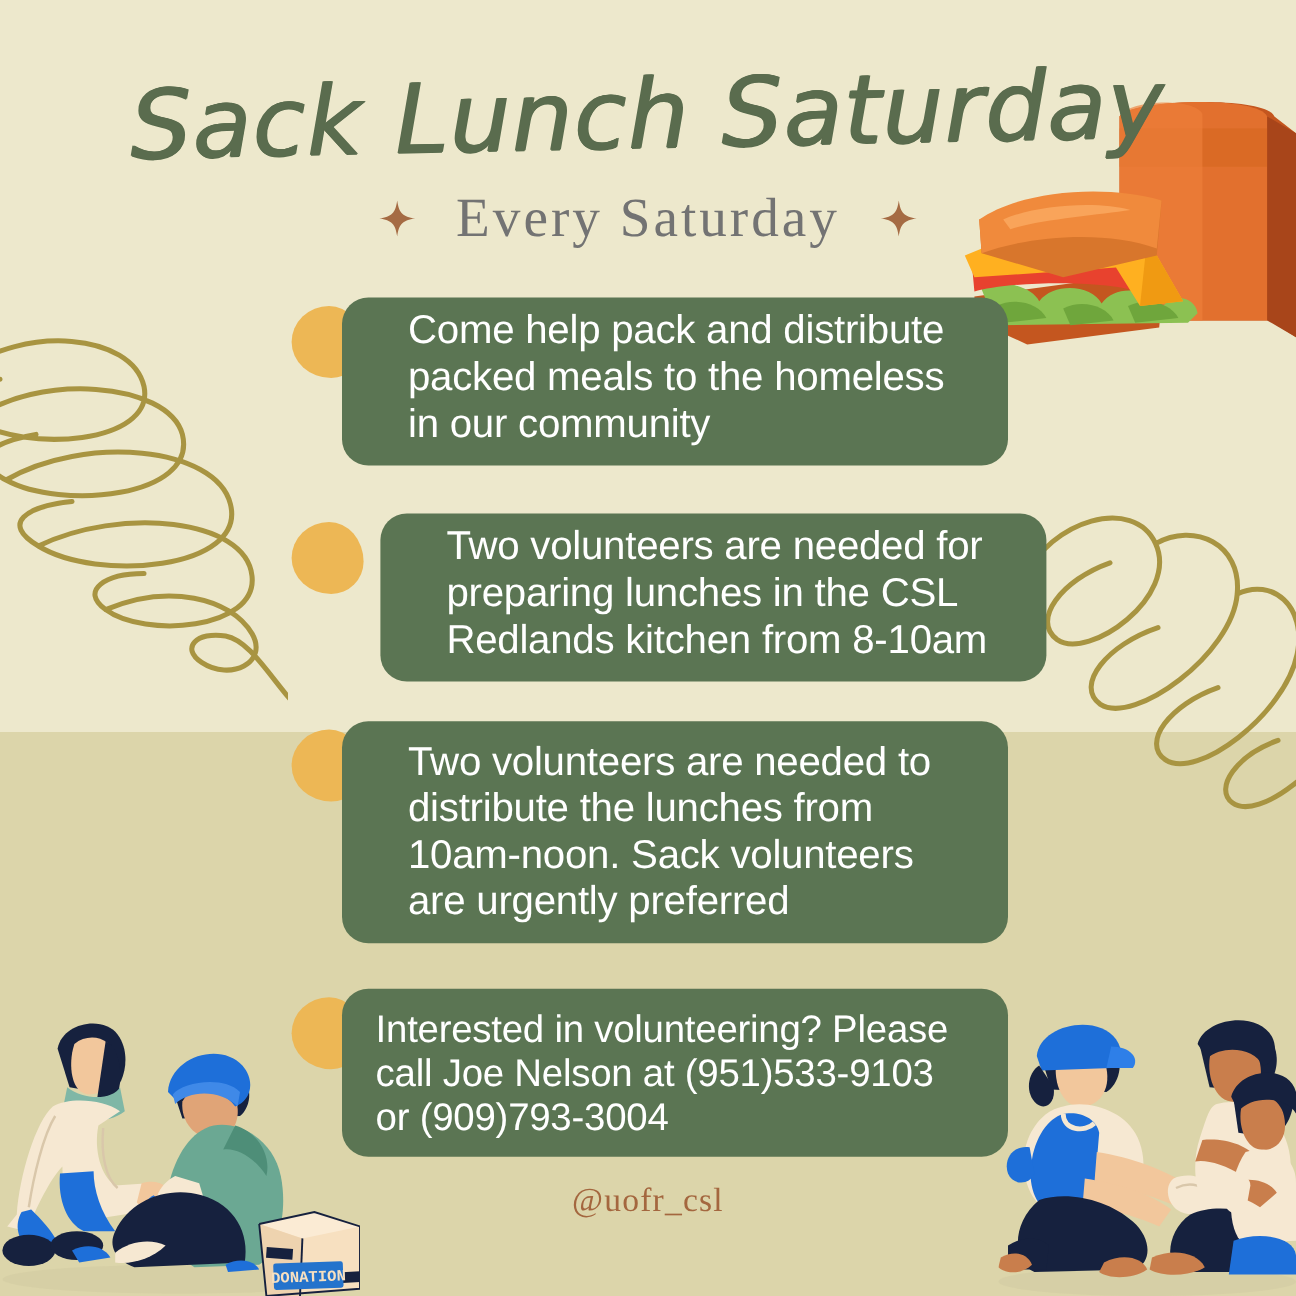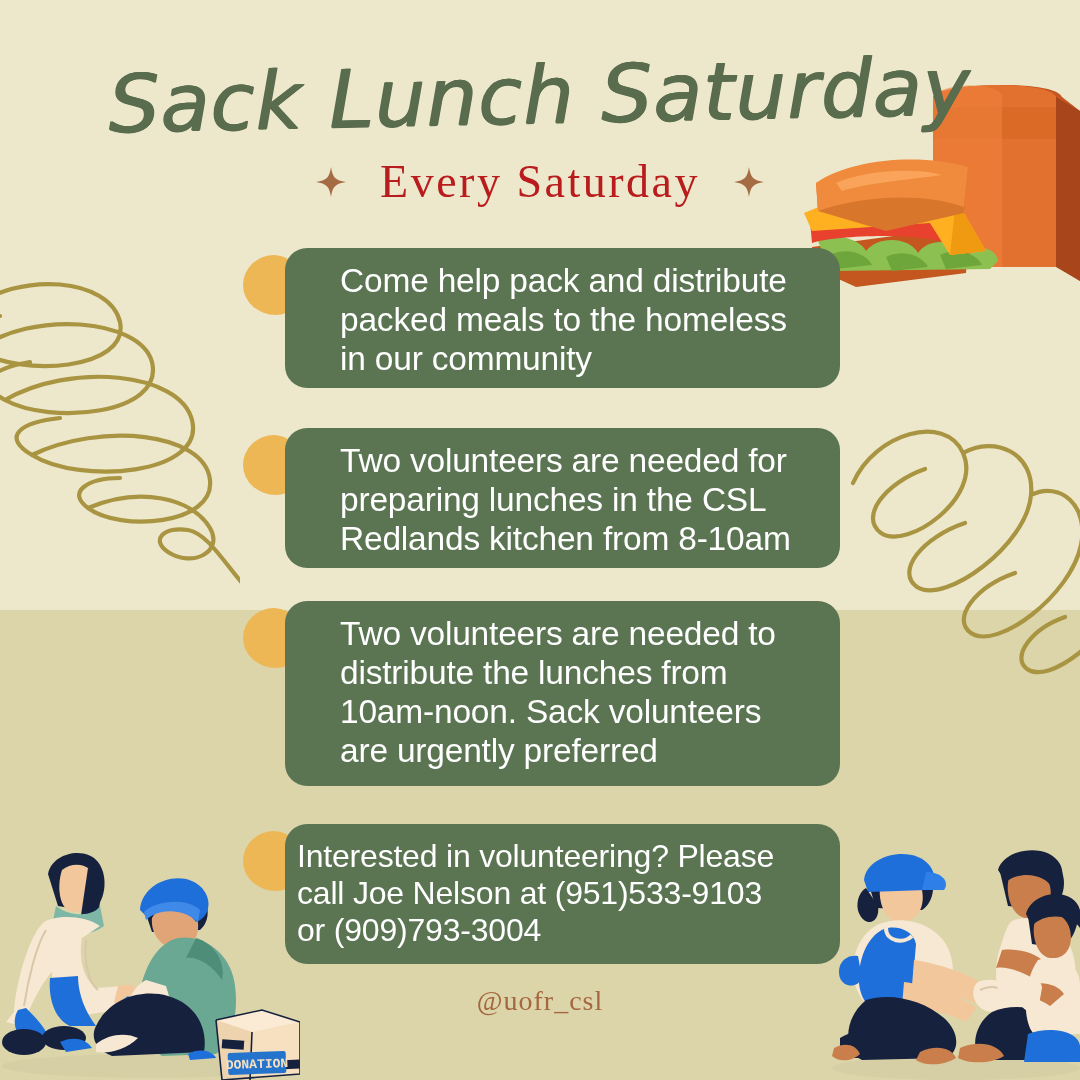--- a/index.html
+++ b/index.html
@@ -30,55 +30,55 @@
     letter-spacing:1px;
     transform:rotate(-1.2deg);
     text-shadow:0.8px 0 0 #5A6C4E, -0.8px 0 0 #5A6C4E, 0 0.8px 0 #5A6C4E;
   }
   .subtitle-row{
     position:absolute;left:0;top:155px;width:1080px;
     display:flex;align-items:center;justify-content:center;gap:34px;
   }
   .subtitle{
     font-family:"Liberation Serif",serif;
-    font-size:46px;color:#b91c1c;letter-spacing:2.5px;
+    font-size:46px;color:#737373;letter-spacing:2.5px;
   }
   .spark{
     width:30px;height:30px;display:block;
   }
 
   
   .card{
     position:absolute;left:285px;width:555px;
     background:#5B7553;border-radius:22px;
     box-sizing:border-box;
-    display:flex;align-items:flex-start;
+    display:flex;align-items:flex-end;
     padding:14px 20px 14px 55px;
     z-index:5;
   }
   .card-text{
     color:#FFFFFF;font-size:33.5px;line-height:1.16;
     font-family:"Liberation Sans",sans-serif;
     font-weight:400;white-space:pre-line;letter-spacing:-0.2px;
   }
   .blob{
     position:absolute;width:60px;height:60px;background:#EDB755;
     border-radius:52% 48% 45% 55% / 50% 55% 45% 50%;
     z-index:4;
   }
   #card1{top:248px;height:140px;}
   #blob1{left:243px;top:255px;}
-  #card2{top:428px;height:140px;}
+  #card2{top:428px;height:140px;margin-left:32px;}
   #blob2{left:243px;top:435px;}
   #card3{top:601px;height:185px;}
   #blob3{left:243px;top:608px;}
   #card4{top:824px;height:140px;}
   #blob4{left:243px;top:831px;}
   #card4 .card-text{font-size:32px;}
-  #card4{padding-left:12px;}
+  #card4{padding-left:28px;}
 
   .handle{
     position:absolute;left:0;top:985px;width:1080px;text-align:center;
     font-family:"Liberation Serif",serif;
     font-size:28px;color:#A4673F;letter-spacing:1px;
   }
 
   
   .illus{position:absolute;}
   #illus-lunch{left:790px;top:55px;}

